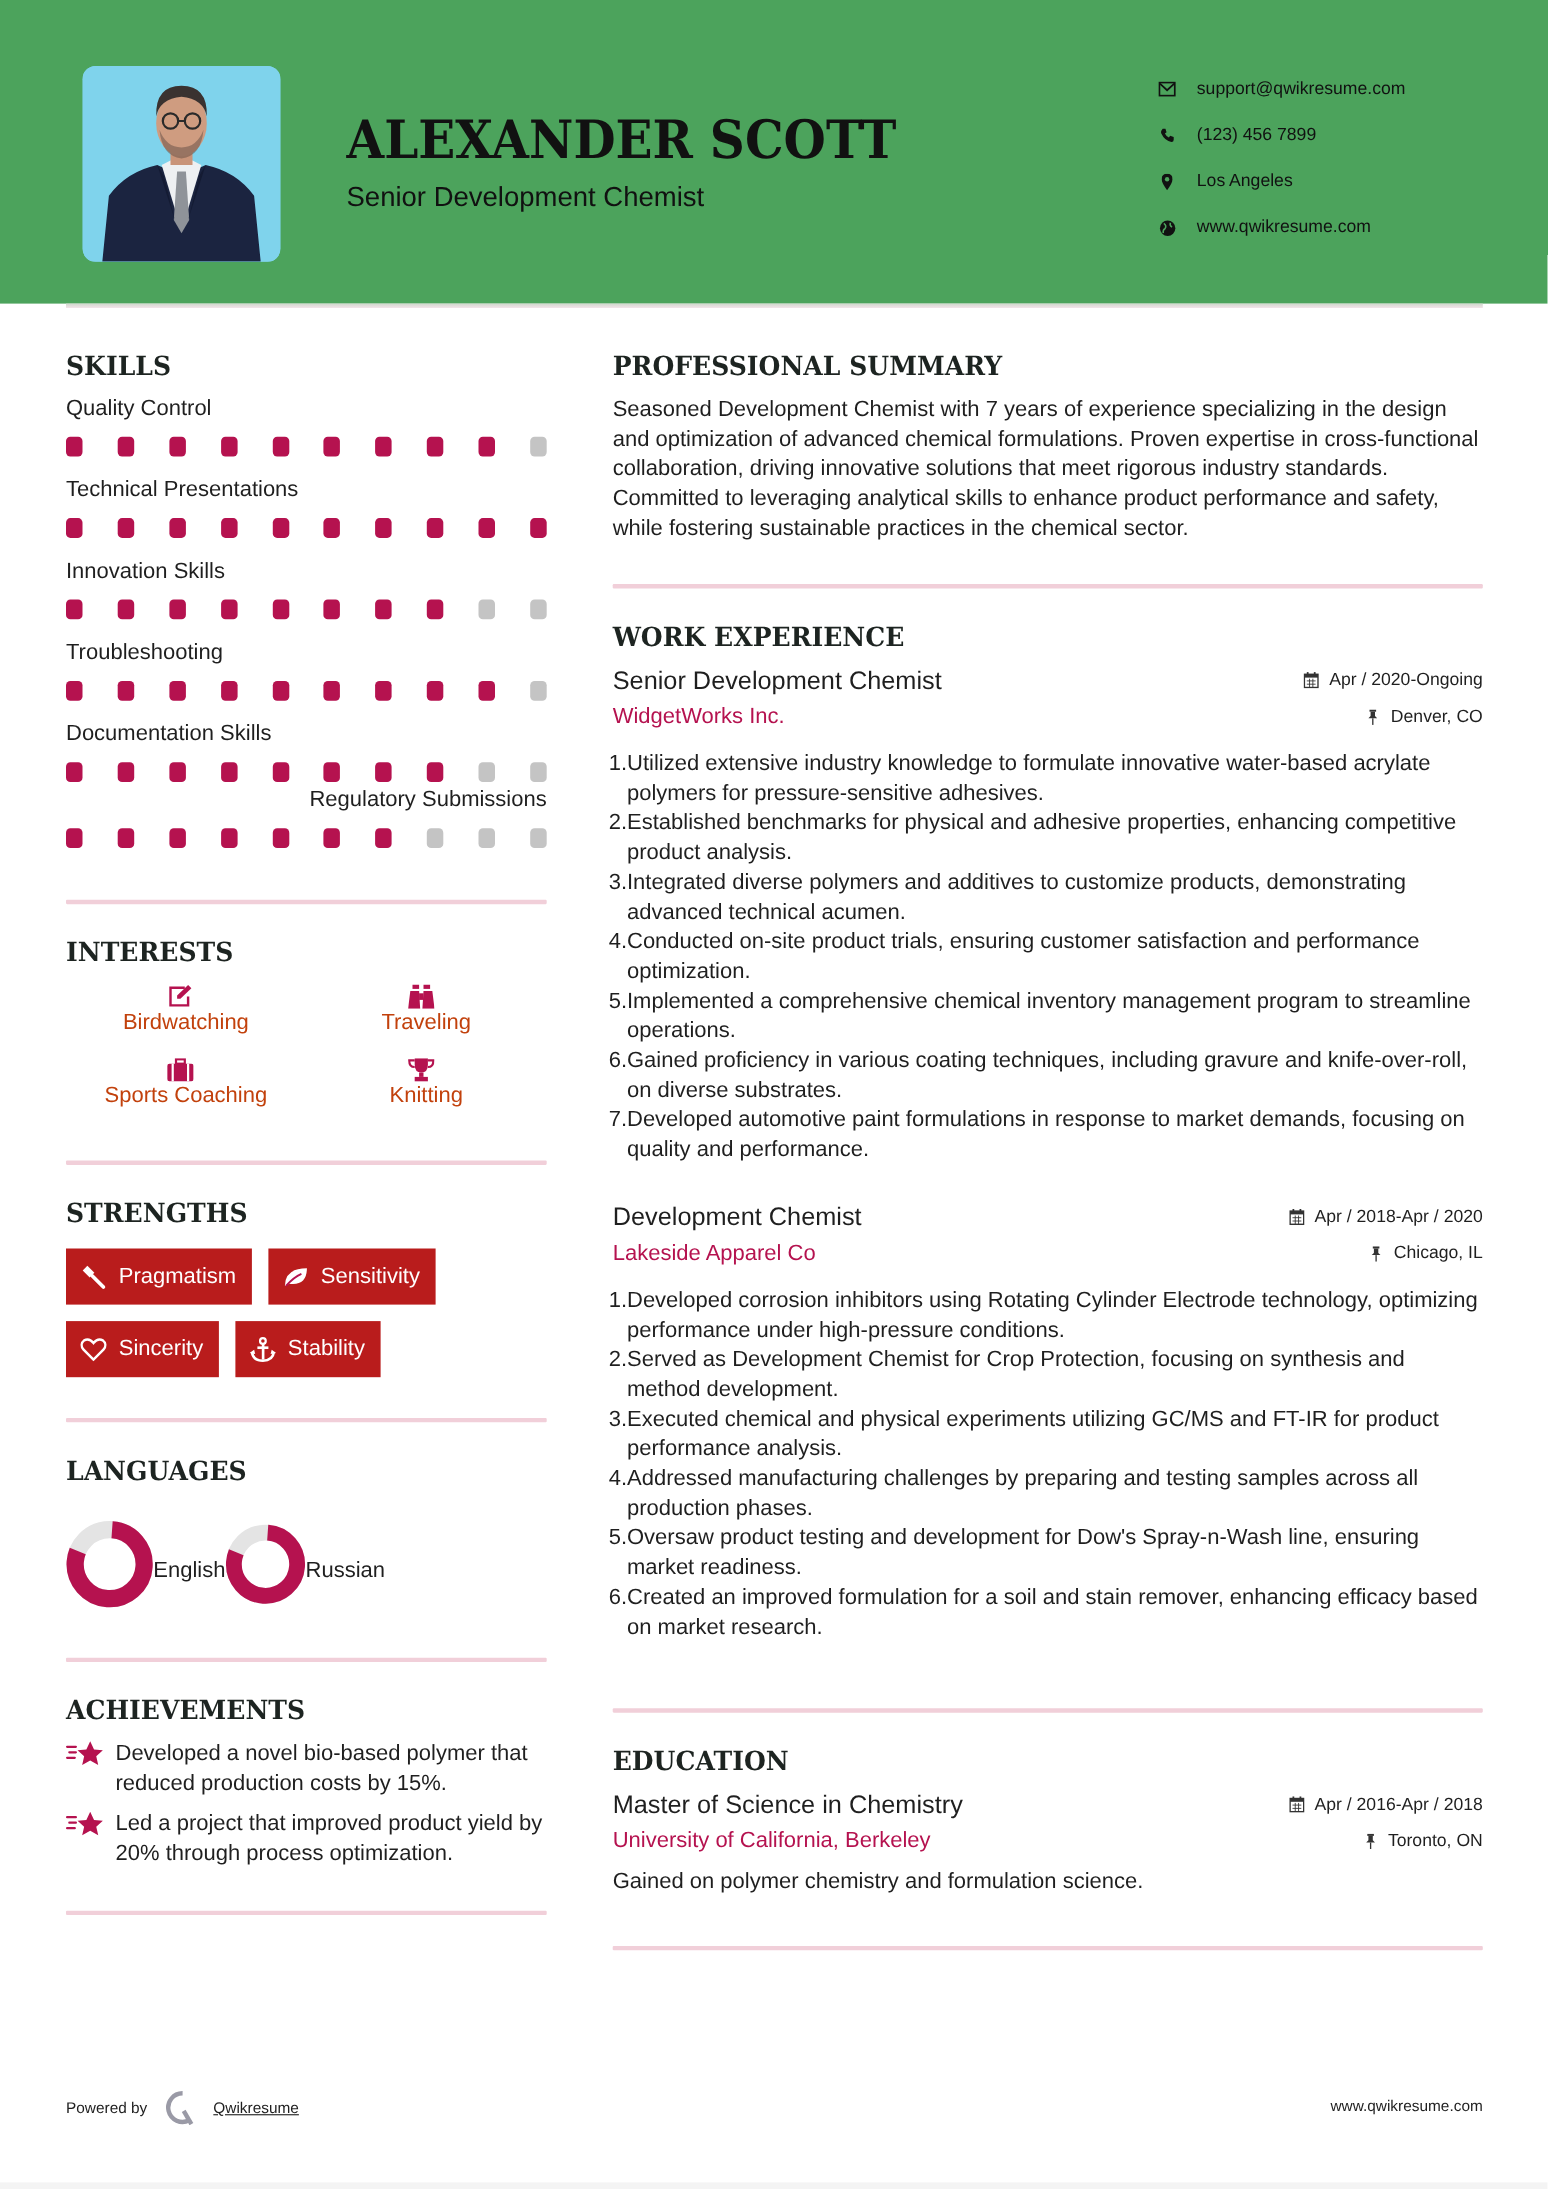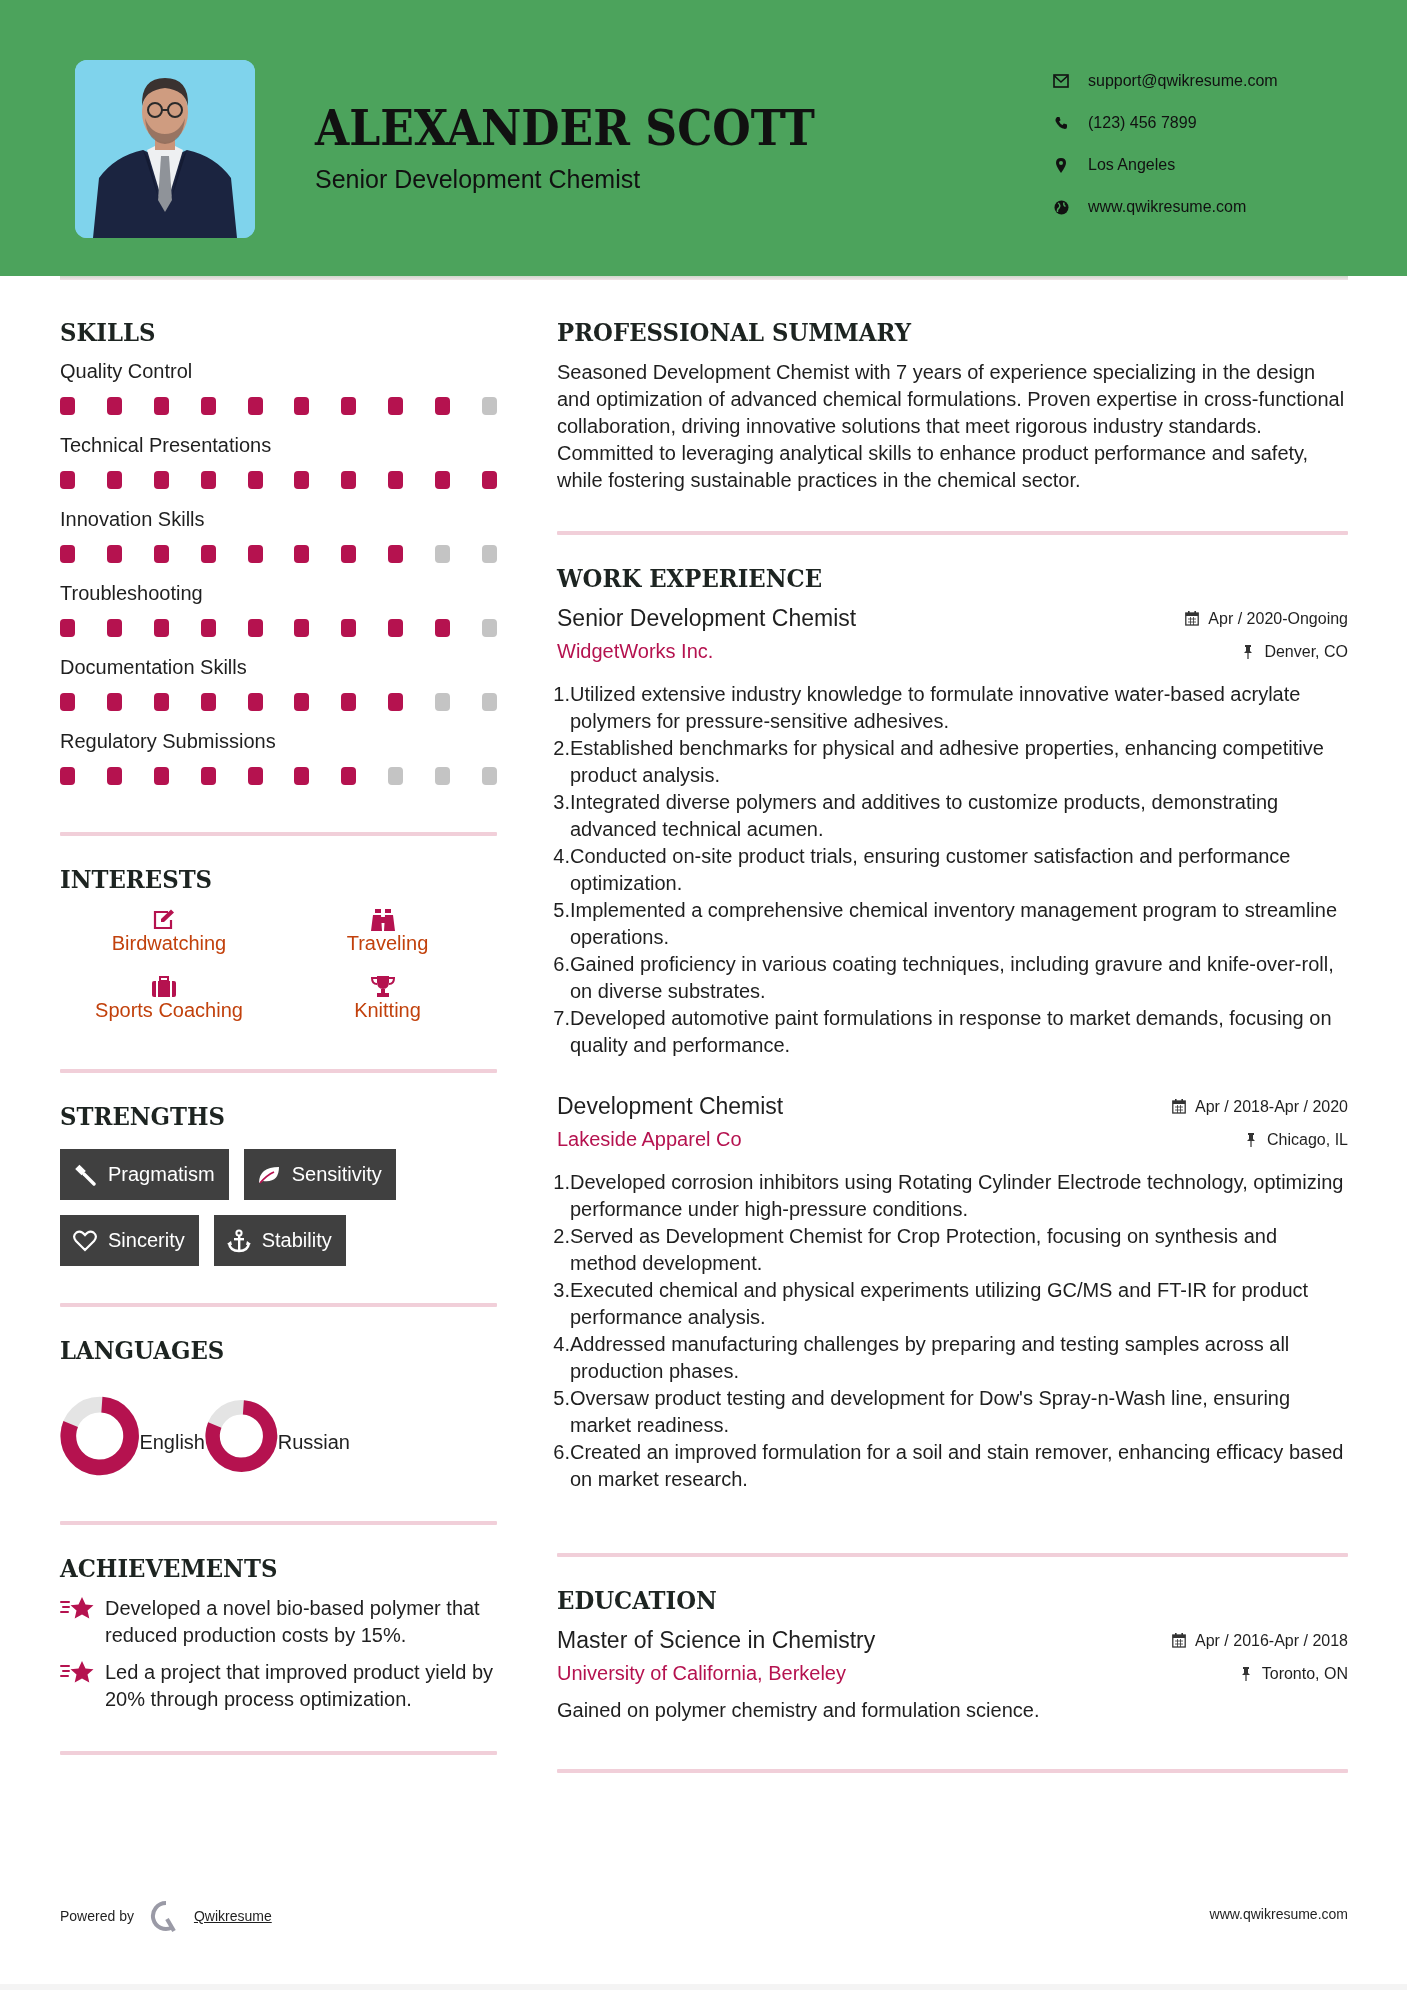--- a/index.html
+++ b/index.html
@@ -34,21 +34,21 @@
   .dot { width: 15px; height: 18px; border-radius: 4px; background: #b5124f; }
   .dot.off { background: #c4c4c4; }
 
   
   .interests { display: grid; grid-template-columns: 218px 219px; row-gap: 20px; margin-top: 14px; }
   .interest { display: flex; align-items: center; font-size: 20px; color: #c2410c; white-space: nowrap; flex-direction: column; }
   .interest .ico { width: 26px; height: 24px; margin-right: 10px; display: flex; align-items: center; justify-content: center; }
 
   
   .strengths { display: flex; flex-wrap: wrap; gap: 15px 15px; margin-top: 18px; width: 437px; }
-  .strength { background: #404040; color: #fff; font-size: 20px; height: 51px; padding: 0 14px 0 12px; display: flex; align-items: center; }
+  .strength { background: #b91c1c; color: #fff; font-size: 20px; height: 51px; padding: 0 14px 0 12px; display: flex; align-items: center; }
   .strength .ico { width: 26px; height: 24px; margin-right: 10px; display: flex; align-items: center; justify-content: center; }
 
   
   .languages { display: flex; margin-top: 28px; }
   .lang { width: 145px; display: flex; flex-direction: row; align-items: center; }
   .lang .label { font-size: 20px; margin-top: 12px; color: #1f1f1f; }
 
   
   .achv { display: flex; margin-top: 12px; }
   .achv .ico { width: 36px; height: 26px; flex: none; margin-right: 9px; margin-top: 1px; }
@@ -224,21 +224,21 @@
             <span class="dot"></span>
             <span class="dot"></span>
             <span class="dot"></span>
             <span class="dot"></span>
             <span class="dot"></span>
             <span class="dot"></span>
             <span class="dot off"></span>
             <span class="dot off"></span>
           </div>
         </div>
-        <div class="skill" style="margin-top: 18px;">
+        <div class="skill" style="margin-top: 4px; text-align: right;">
           <div class="skill-label">Regulatory Submissions</div>
           <div class="skill-dots">
             <span class="dot"></span>
             <span class="dot"></span>
             <span class="dot"></span>
             <span class="dot"></span>
             <span class="dot"></span>
             <span class="dot"></span>
             <span class="dot"></span>
             <span class="dot off"></span>

